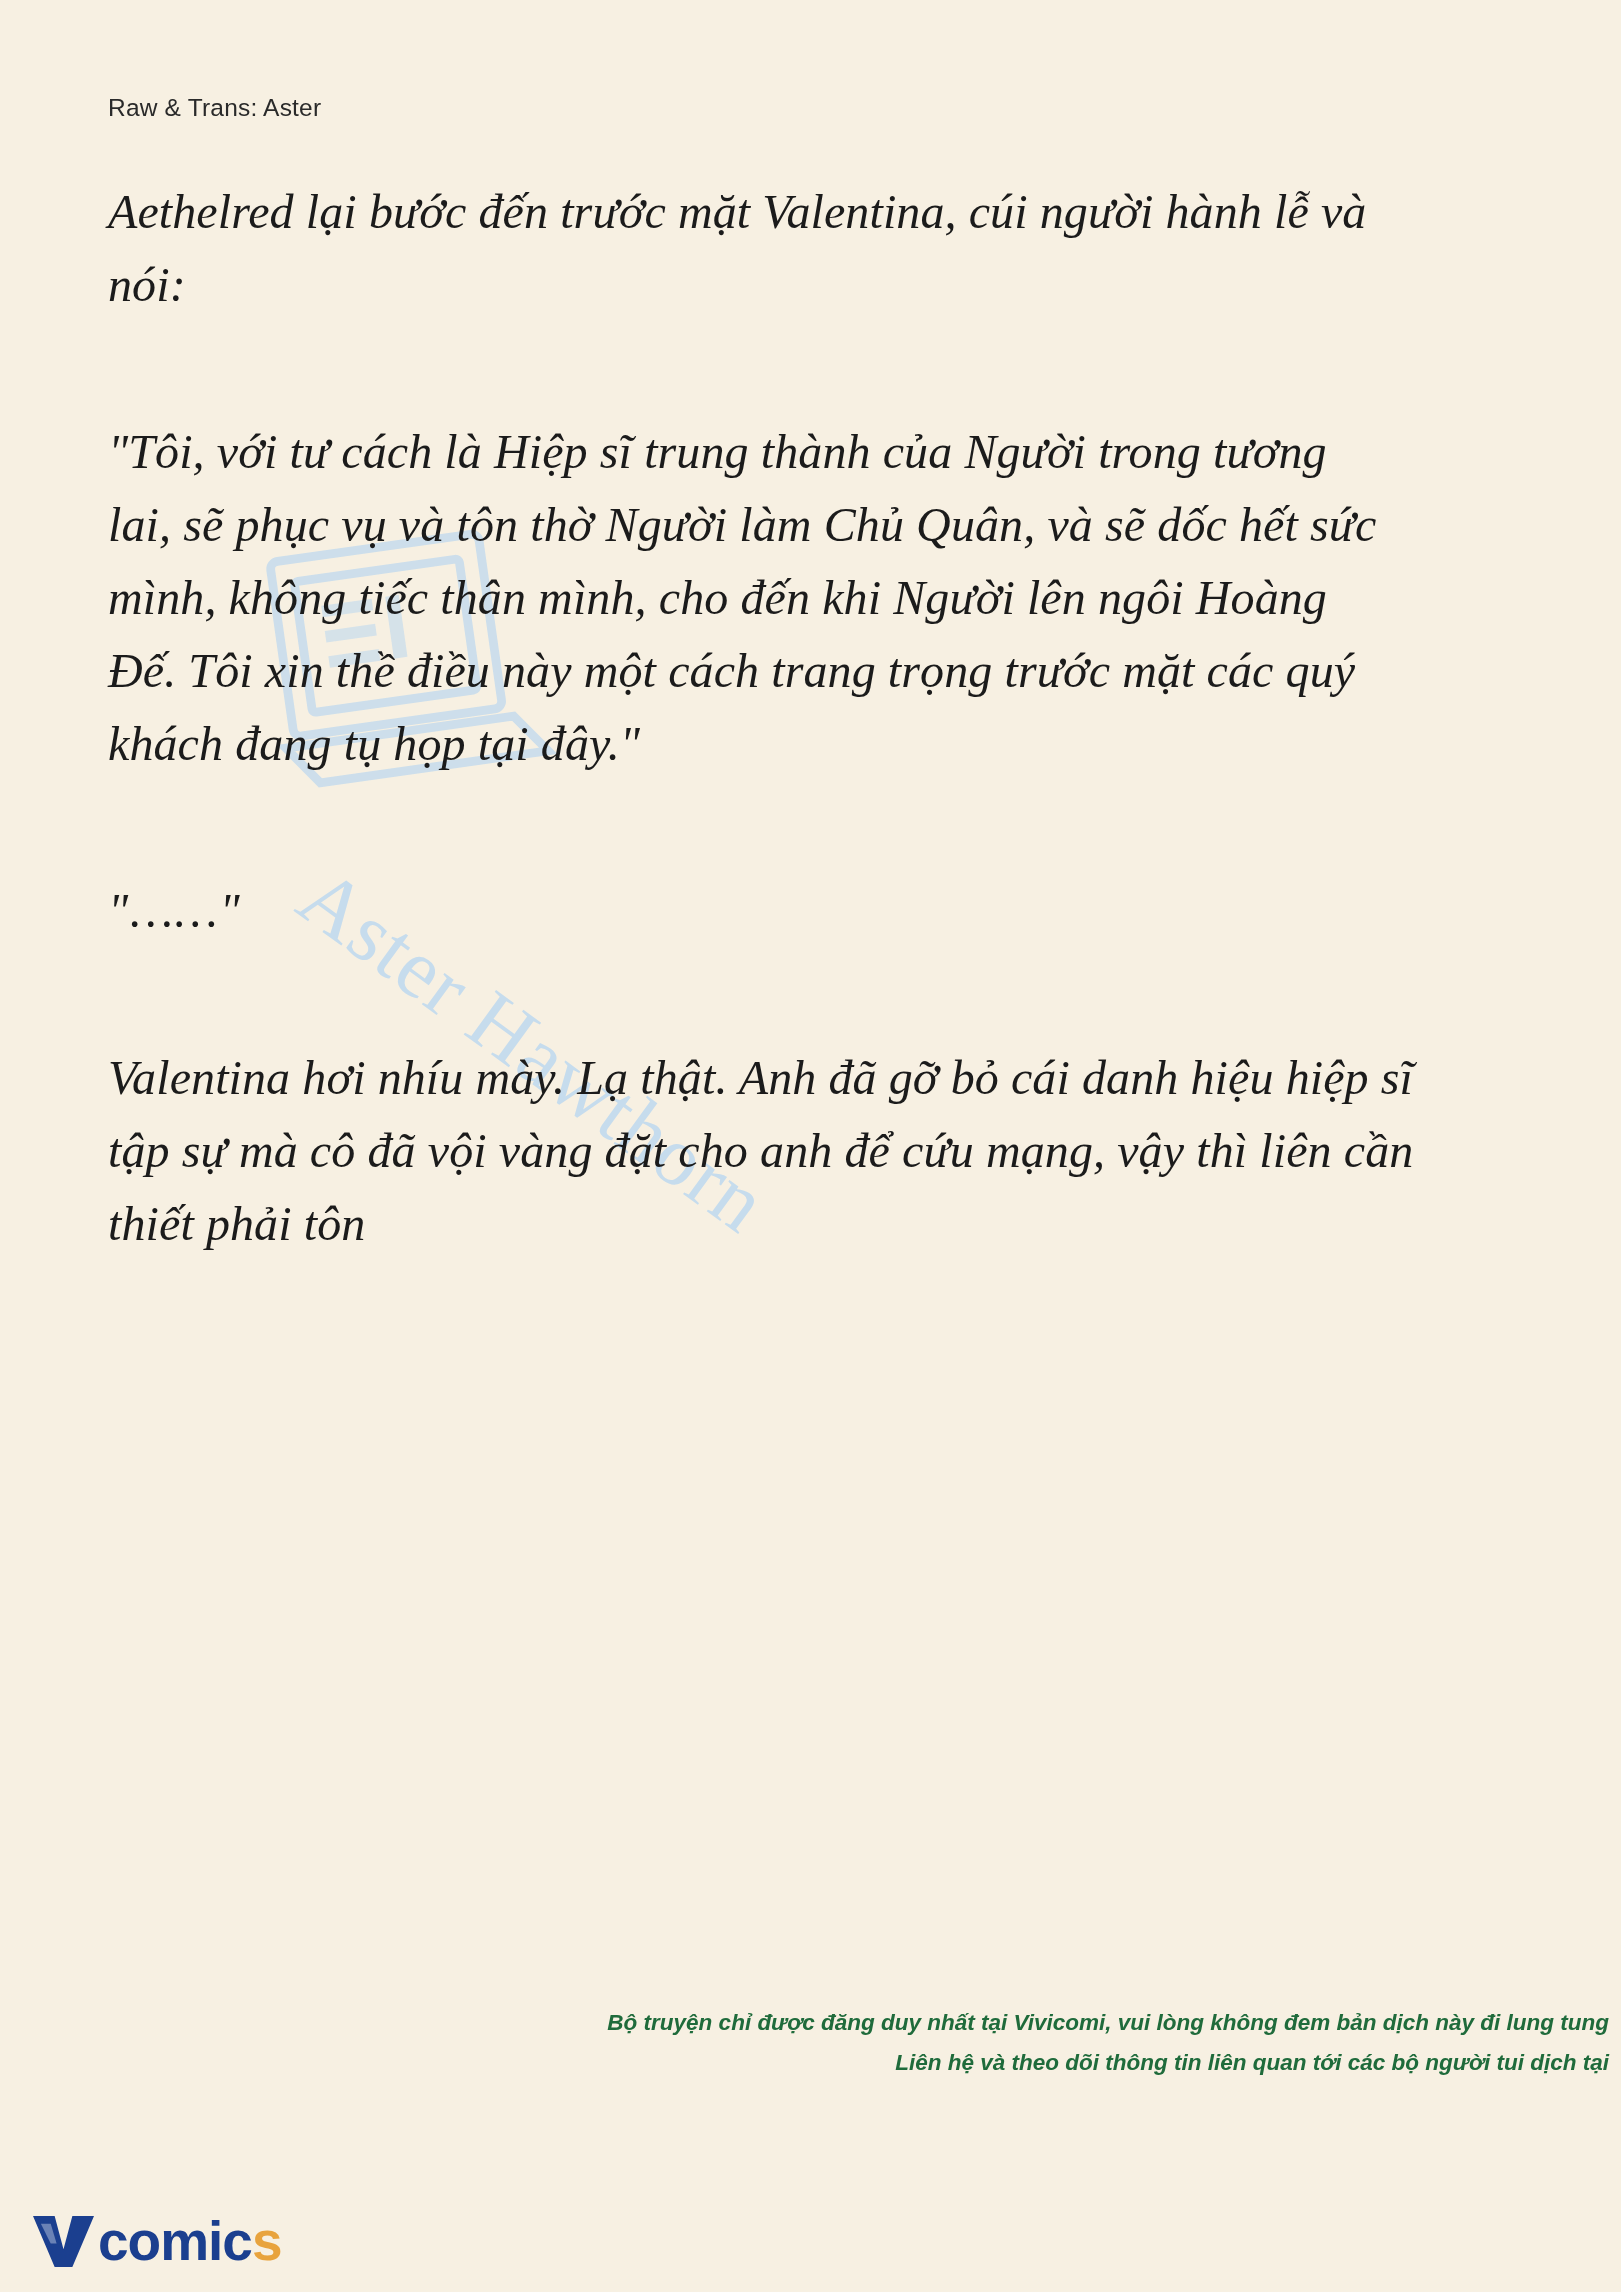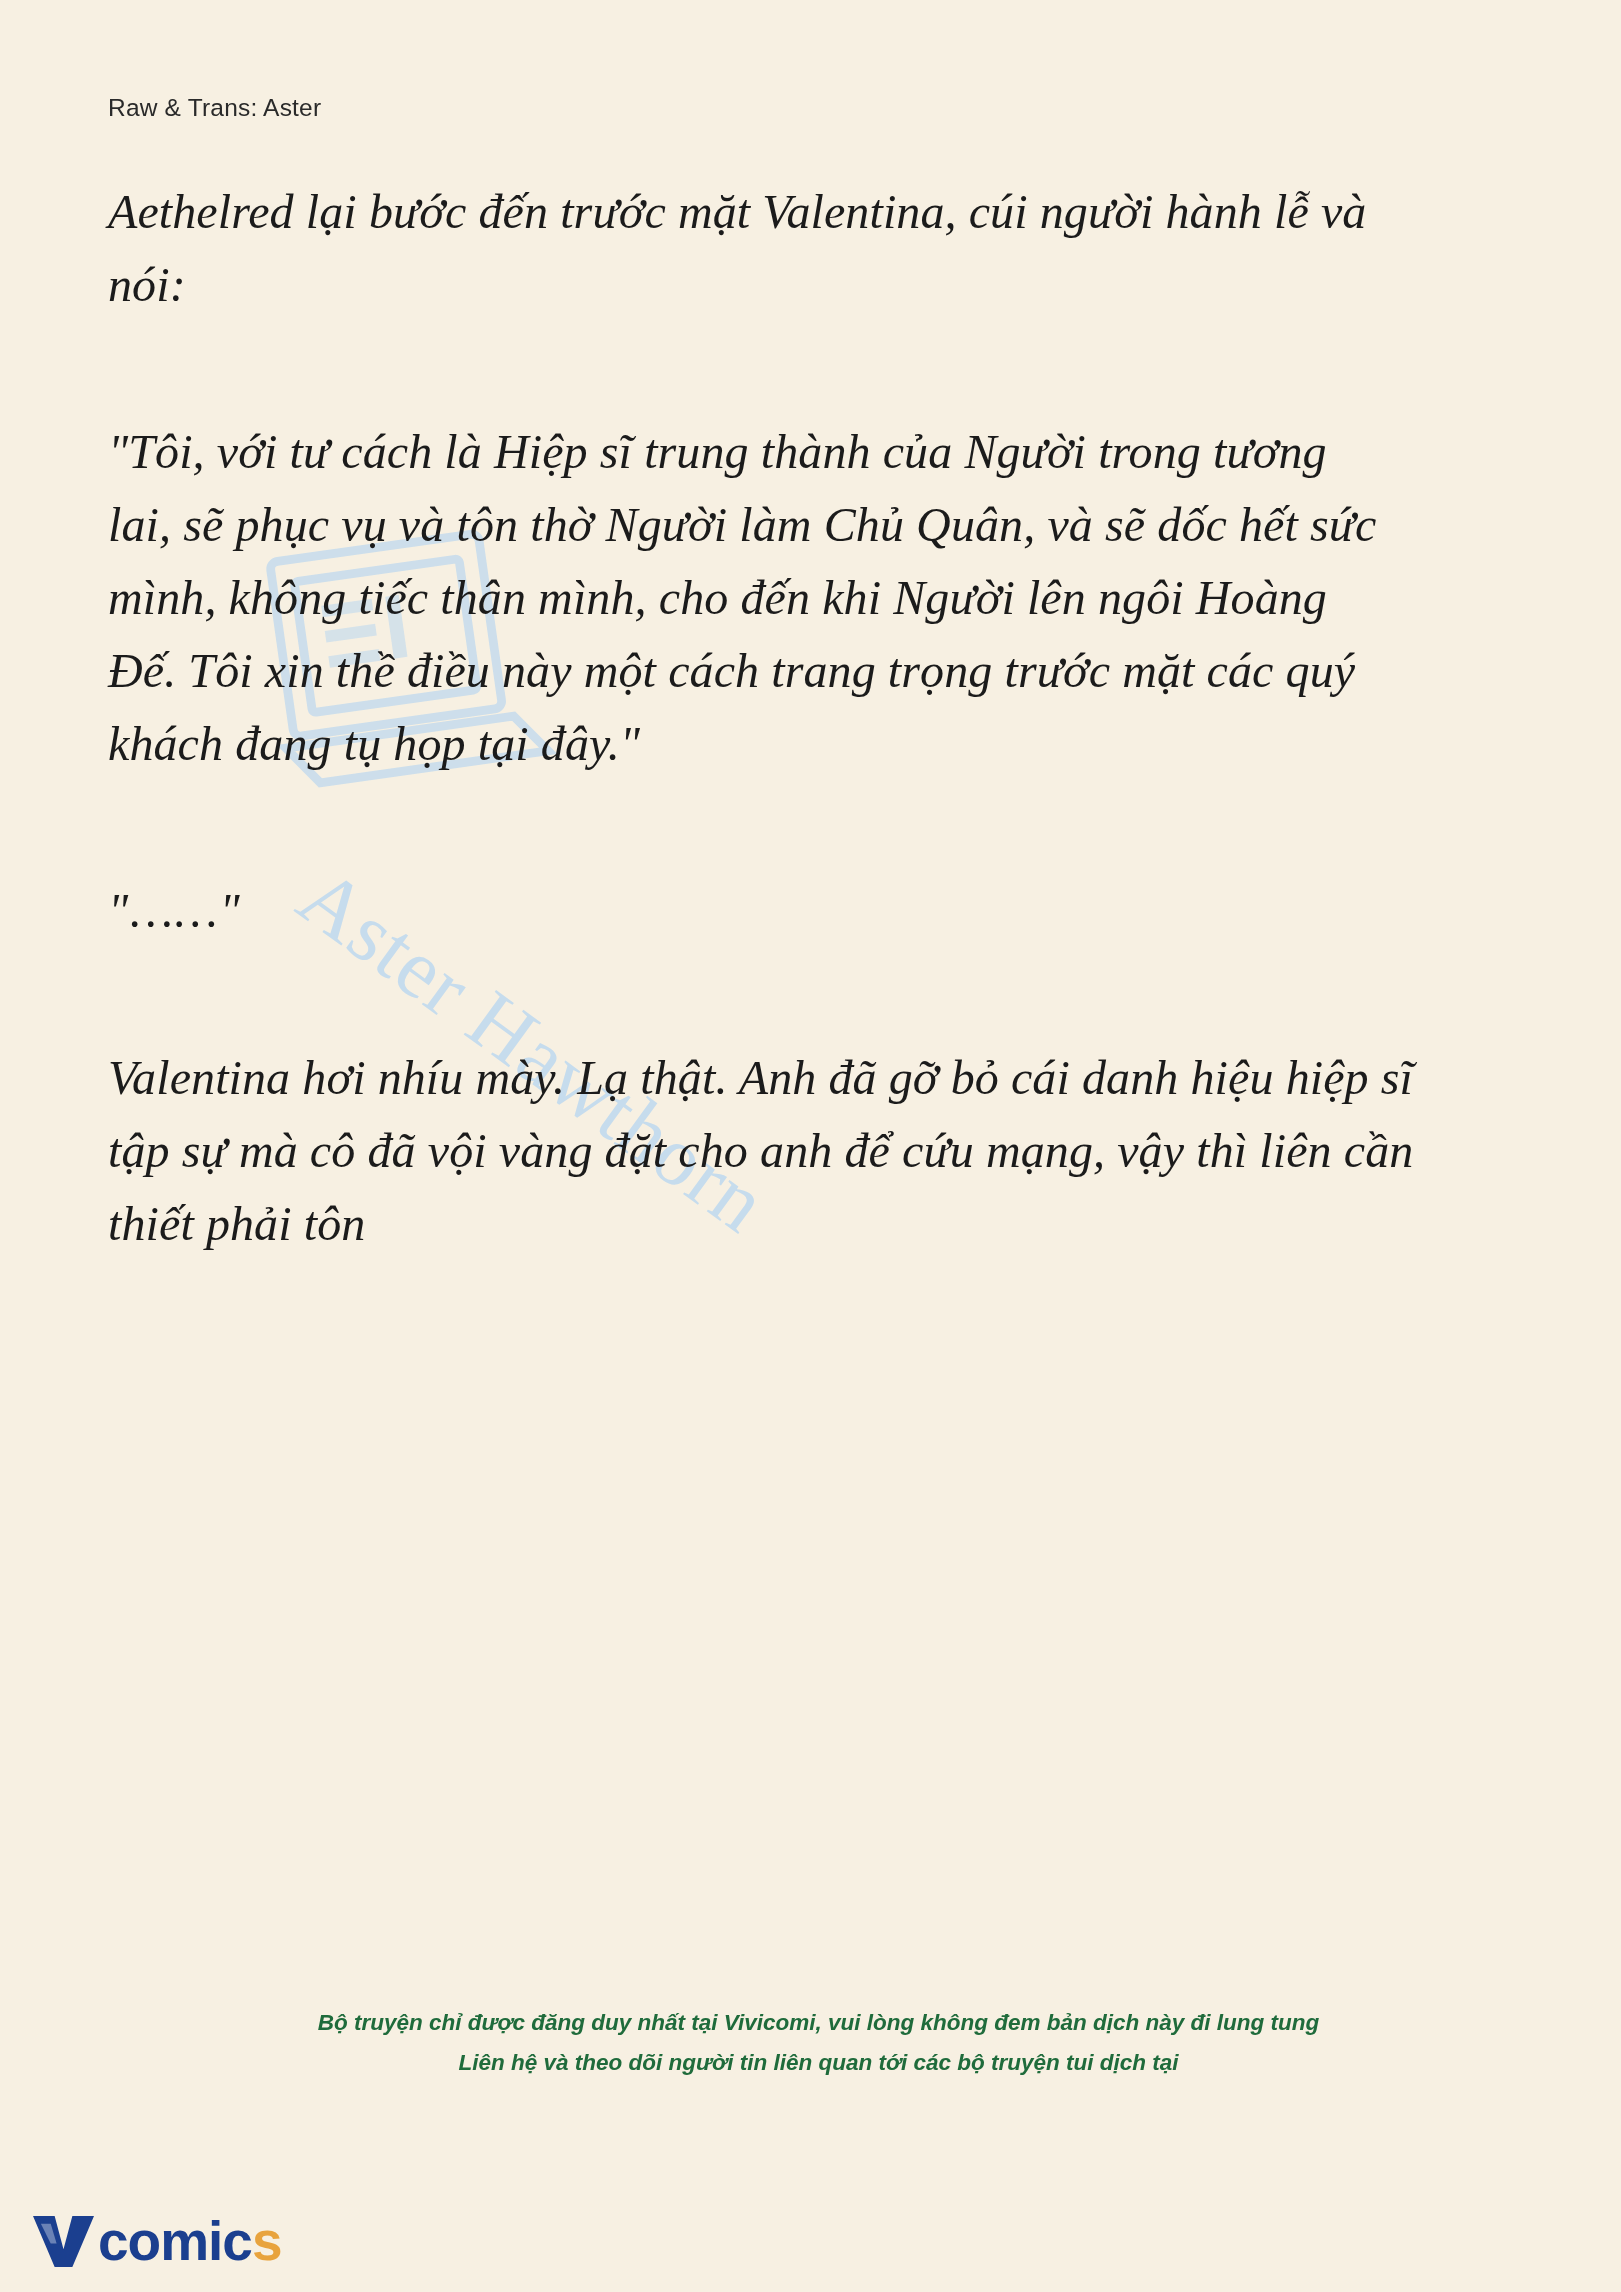--- a/index.html
+++ b/index.html
@@ -82,23 +82,23 @@
     font-style: italic;
   }
   .para.p-quote { max-width: 1274px; }
   .para.p-dots { letter-spacing: 2px; }
   .para.p-last { margin-bottom: 0; }
 
   
   .footer-note {
     position: absolute;
     left: 0;
-    right: 0;
+    right: 12px;
     bottom: 211px;
-    text-align: center;
+    text-align: right;
     z-index: 3;
     margin-left: 16px;
   }
   .footer-note div {
     font-family: "Liberation Sans", sans-serif;
     font-style: italic;
     font-weight: bold;
     font-size: 22.5px;
     color: #1f6b3b;
     line-height: 1.75;
@@ -158,21 +158,21 @@
 
   <div class="content">
     <p class="para p-first">Aethelred lại bước đến trước mặt Valentina, cúi người hành lễ và nói:</p>
     <p class="para p-quote">"Tôi, với tư cách là Hiệp sĩ trung thành của Người trong tương lai, sẽ phục vụ và tôn thờ Người làm Chủ Quân, và sẽ dốc hết sức mình, không tiếc thân mình, cho đến khi Người lên ngôi Hoàng Đế. Tôi xin thề điều này một cách trang trọng trước mặt các quý khách đang tụ họp tại đây."</p>
     <p class="para p-dots">"……"</p>
     <p class="para p-last">Valentina hơi nhíu mày. Lạ thật. Anh đã gỡ bỏ cái danh hiệu hiệp sĩ tập sự mà cô đã vội vàng đặt cho anh để cứu mạng, vậy thì liên cần thiết phải tôn</p>
   </div>
 
   <div class="footer-note">
     <div>Bộ truyện chỉ được đăng duy nhất tại Vivicomi, vui lòng không đem bản dịch này đi lung tung</div>
-    <div>Liên hệ và theo dõi người tin liên quan tới các bộ truyện tui dịch tại</div>
+    <div>Liên hệ và theo dõi thông tin liên quan tới các bộ người tui dịch tại</div>
   </div>
 
   <div class="logo">
     <svg class="logo-v" viewBox="0 0 66 62">
       <path d="M2 6 L24 6 L33 40 L42 6 L64 6 L42 58 L24 58 Z" fill="#1b3f8f"></path>
       <path d="M10 14 L20 14 L26 34 L20 34 Z" fill="#ffffff" opacity="0.35"></path>
     </svg>
     <span class="logo-text"><span>comic</span><span class="y">s</span></span>
   </div>
 

